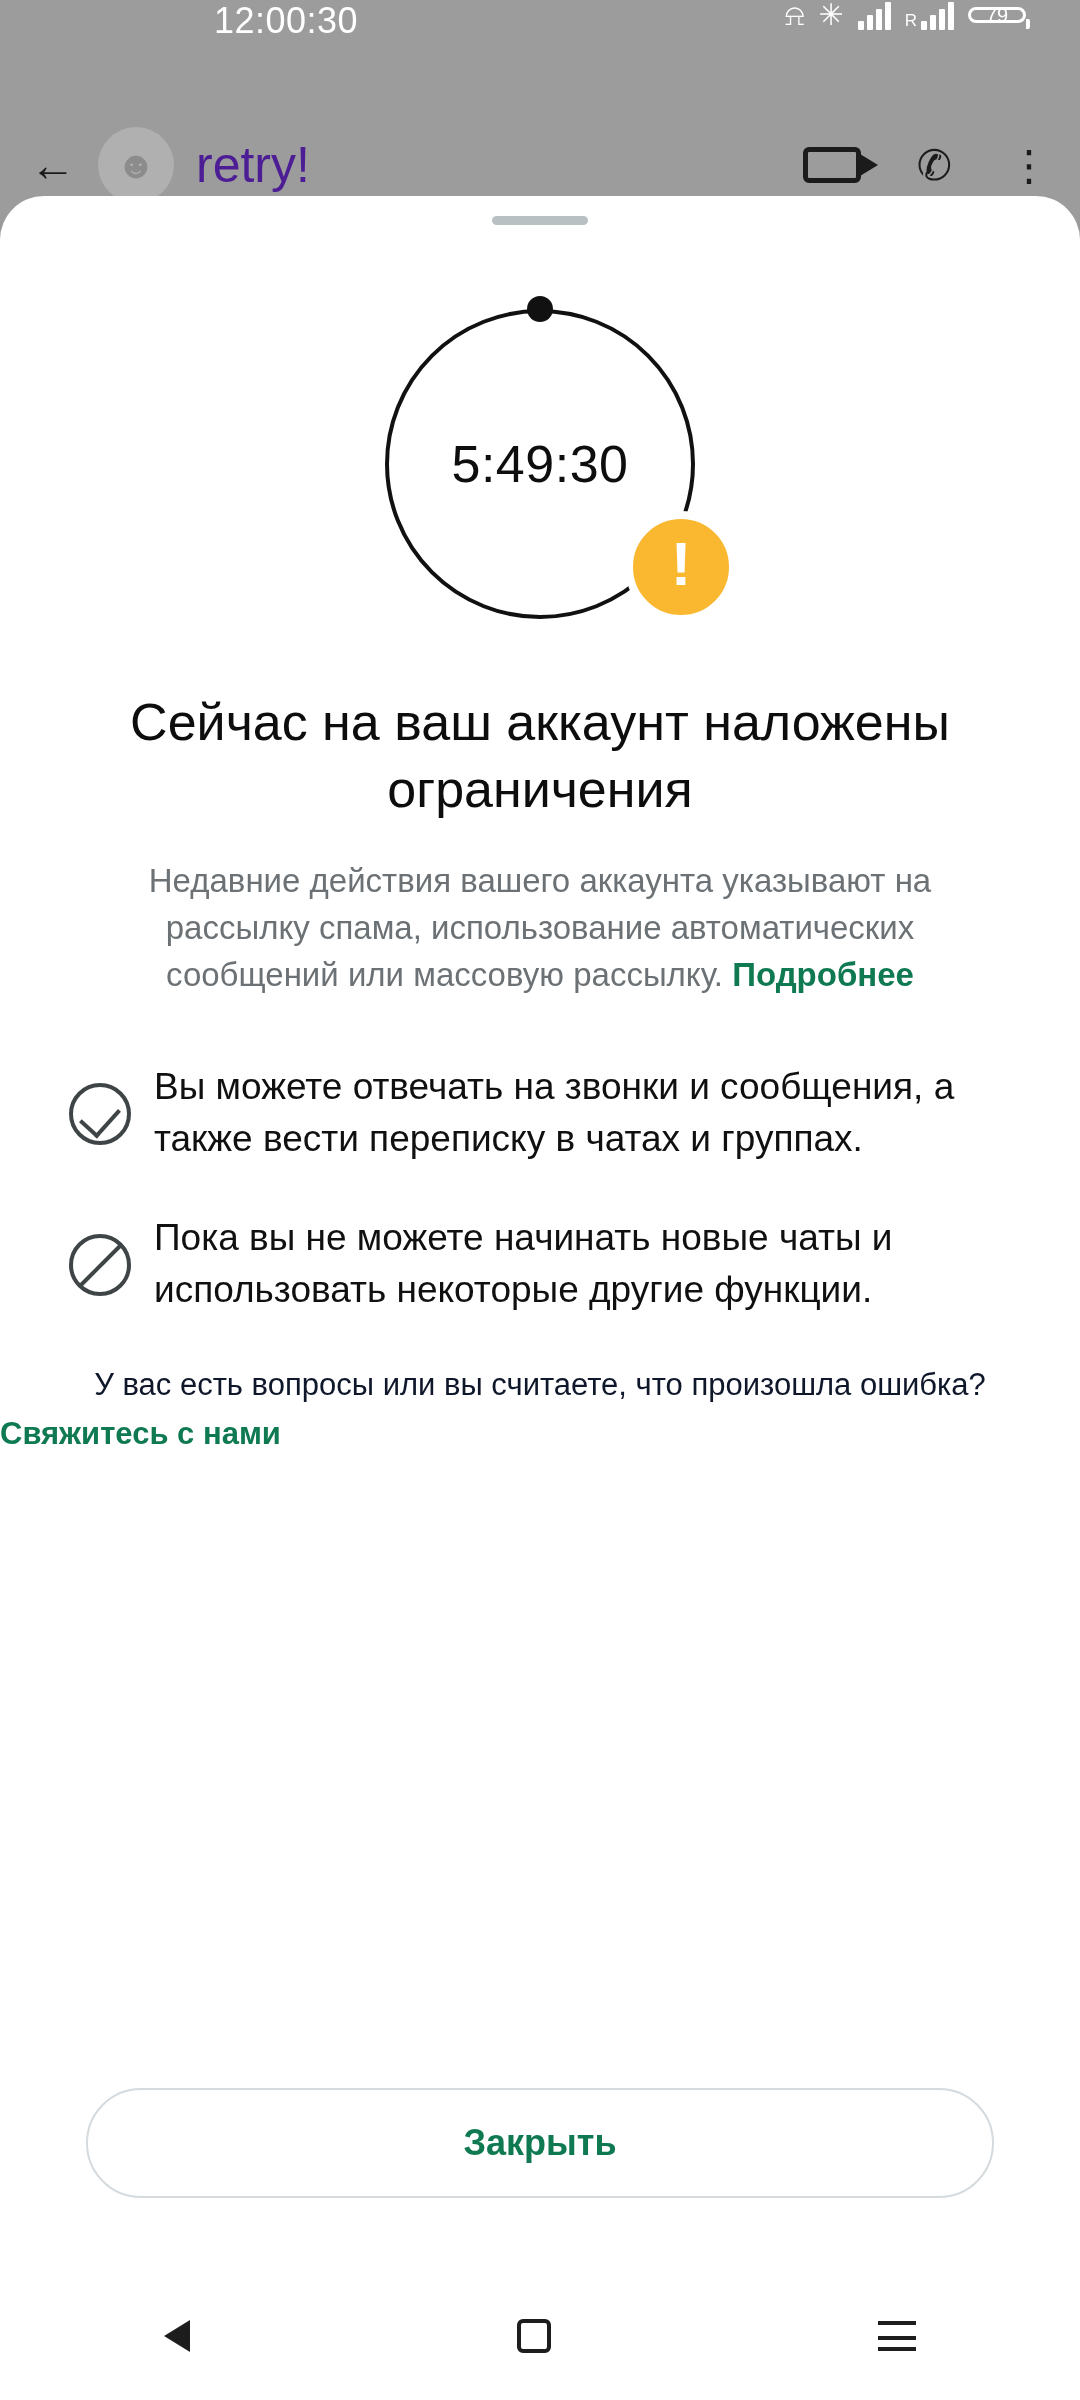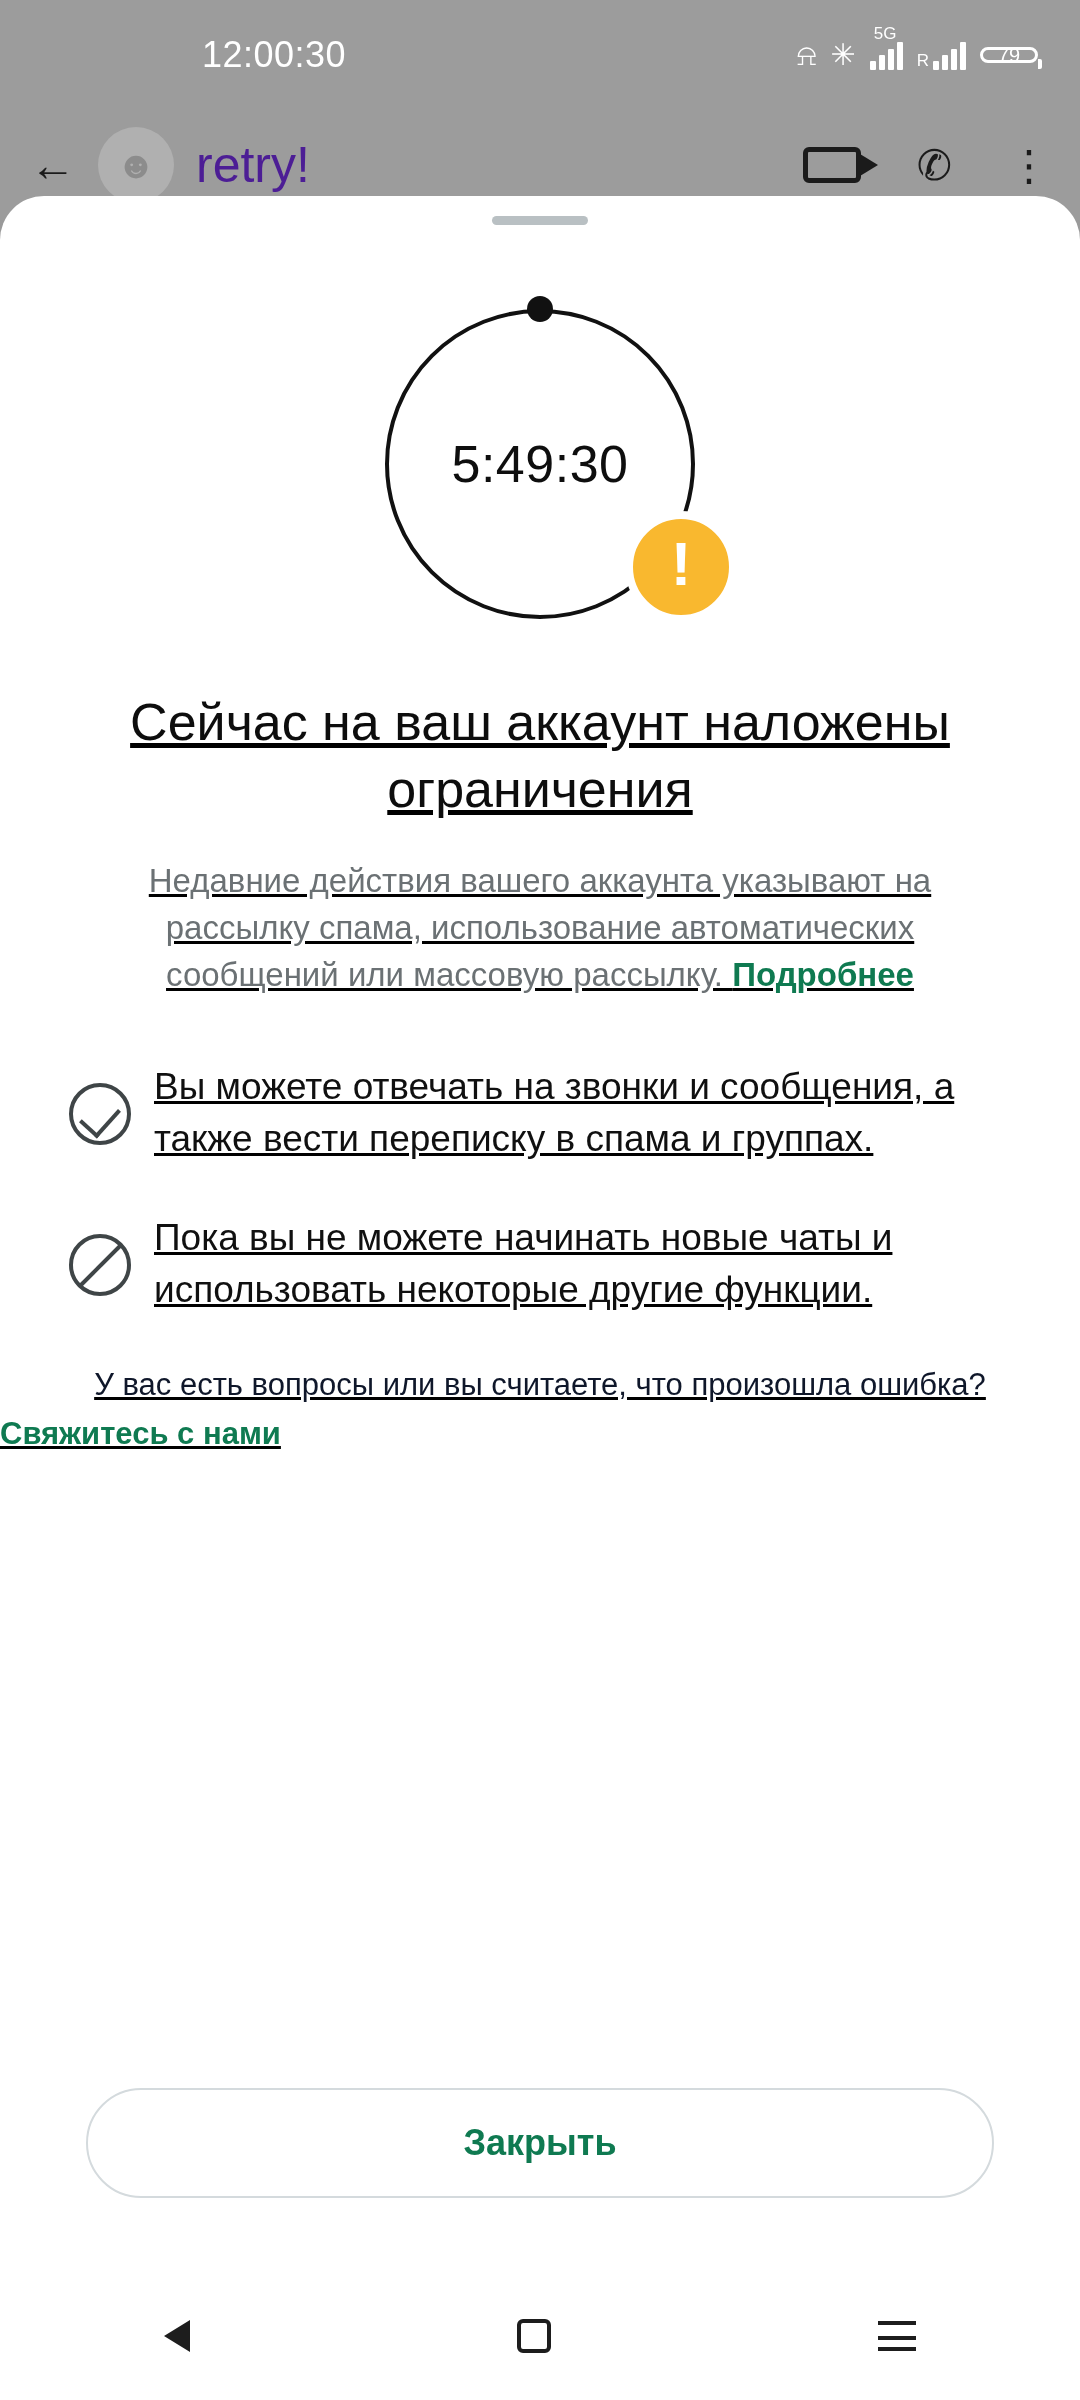--- a/index.html
+++ b/index.html
@@ -18,23 +18,23 @@
     overflow: hidden;
   }
 
   
   .statusbar {
     position: absolute;
     top: 0; left: 0;
     width: 1080px; height: 110px;
     background: #9c9c9c;
     display: flex;
-    align-items: center;
+    align-items: flex-start;
     justify-content: space-between;
-    padding: 0 42px;
+    padding: 0 54px;
   }
   .status-clock {
     color: #ffffff;
     font-size: 36px;
     letter-spacing: 0.5px;
     margin-left: 160px;
   }
   .status-right {
     display: flex;
     align-items: center;
@@ -115,21 +115,20 @@
   .dots-icon { font-size: 42px; letter-spacing: 0; }
 
   
   .sheet {
     position: absolute;
     top: 196px; left: 0;
     width: 1080px;
     height: 2204px;
     background: #ffffff;
     border-radius: 44px 44px 0 0;
-    text-decoration: underline;
   }
   .grabber {
     width: 96px; height: 9px;
     background: #b9c0c3;
     border-radius: 6px;
     margin: 20px auto 0;
   }
 
   
   .timer-wrap {
@@ -412,21 +411,21 @@
     <div class="sheet-desc">
       <span>Недавние действия вашего аккаунта указывают на рассылку спама, использование автоматических сообщений или массовую рассылку. </span><a href="#">Подробнее</a>
     </div>
 
     <div class="bullets">
 
       <div class="bullet">
         <span class="bullet-icon">
           <span class="ico-check"></span>
         </span>
-        <span class="bullet-text">Вы можете отвечать на звонки и сообщения, а также вести переписку в спама и группах.</span>
+        <span class="bullet-text">Вы можете отвечать на звонки и сообщения, а также вести переписку в чатах и группах.</span>
       </div>
 
       <div class="bullet">
         <span class="bullet-icon">
           <span class="ico-ban"></span>
         </span>
         <span class="bullet-text">Пока вы не можете начинать новые чаты и использовать некоторые другие функции.</span>
       </div>
 
 

